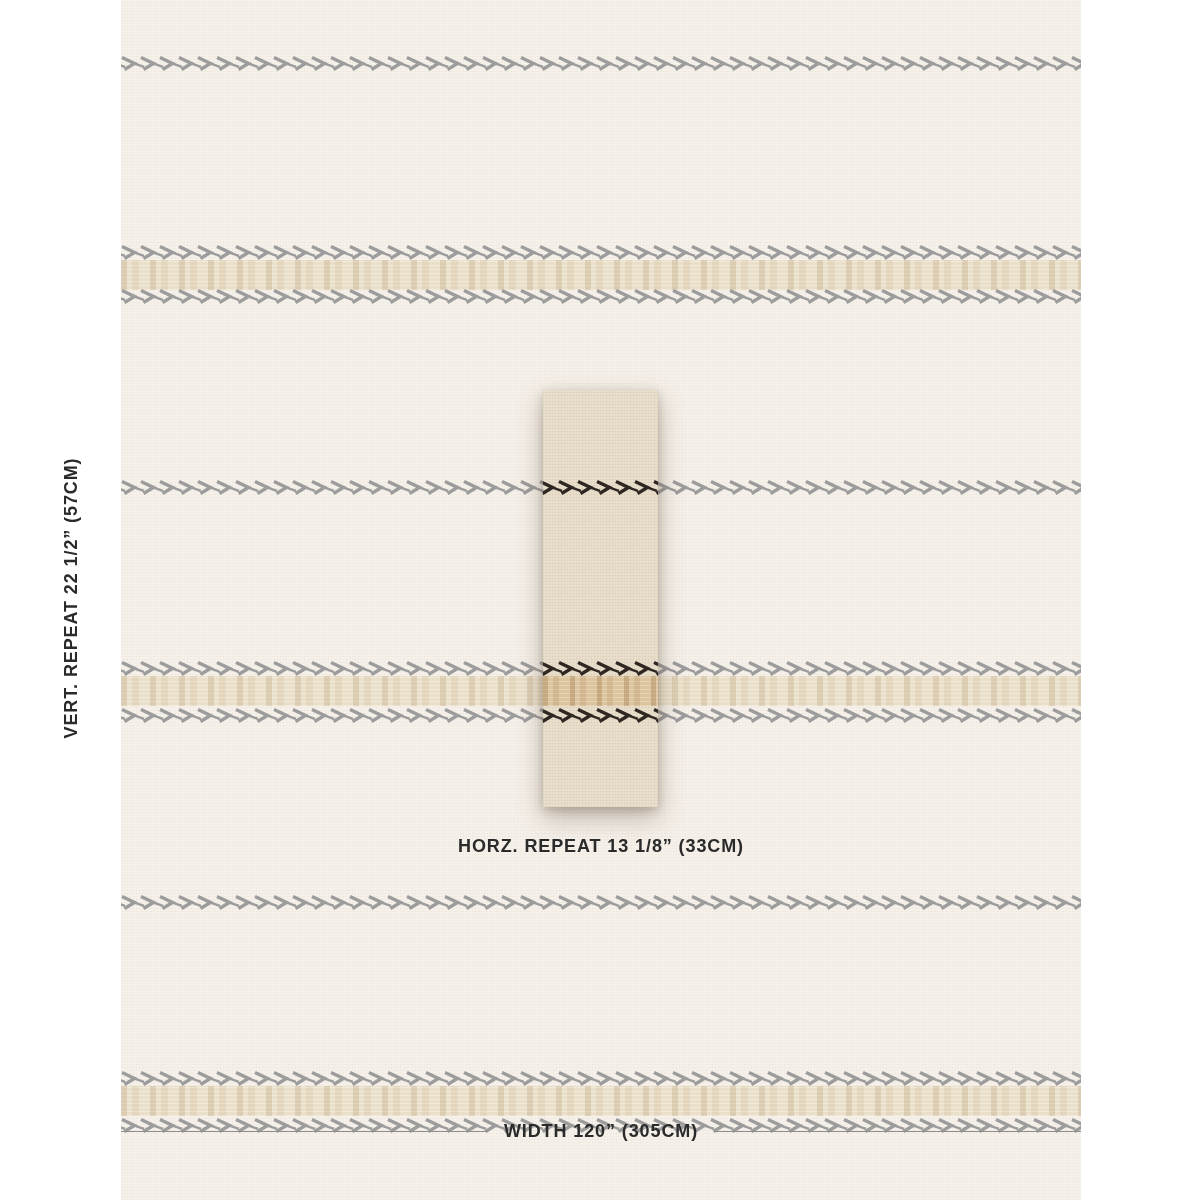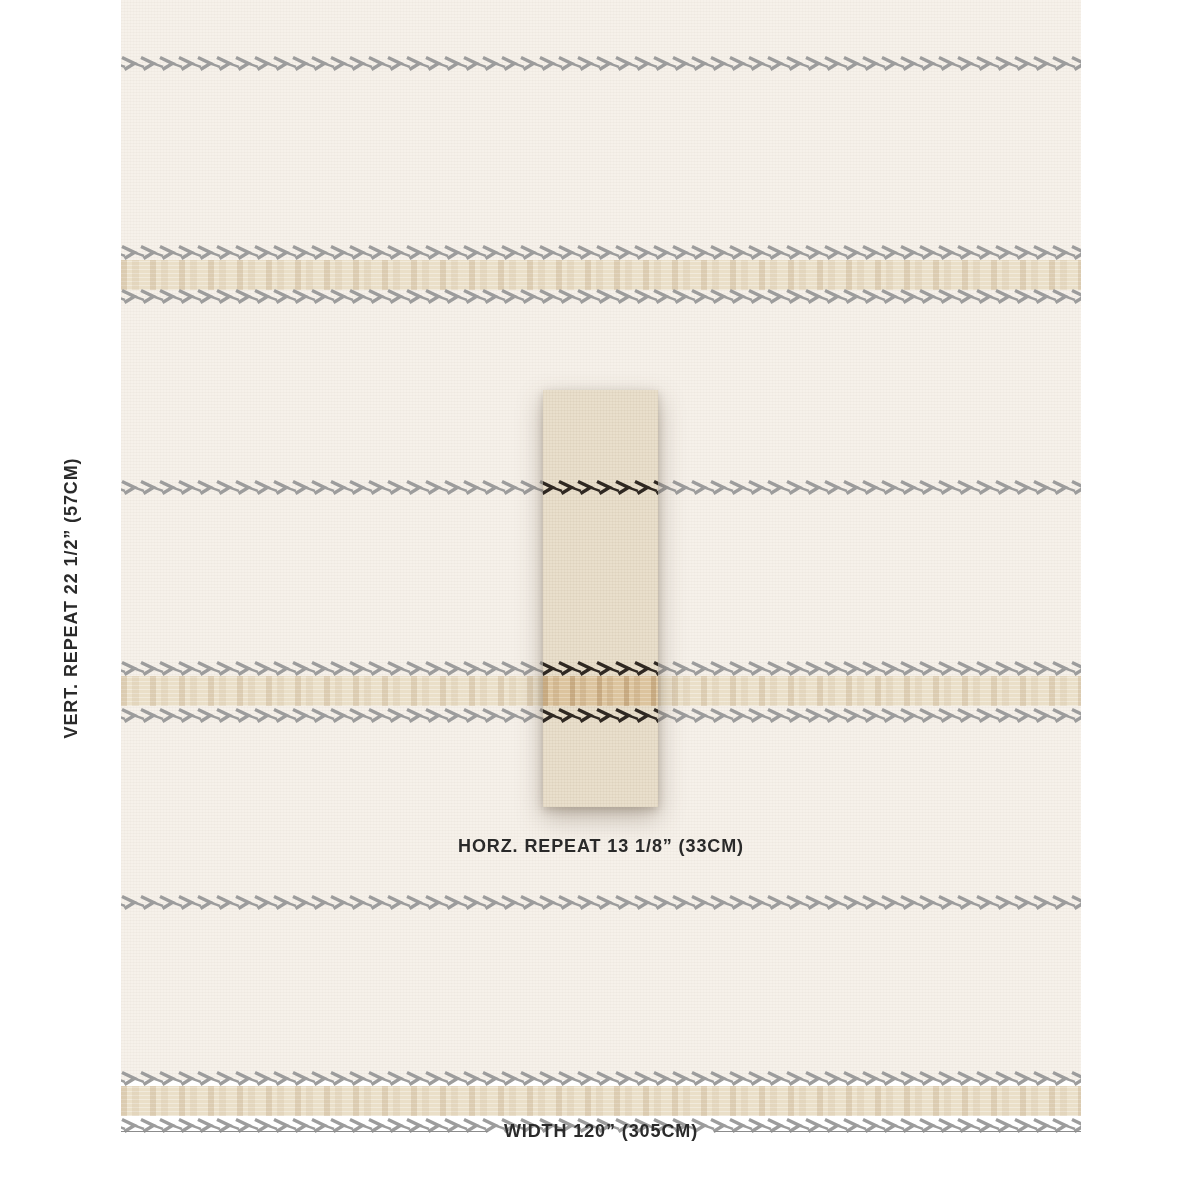--- a/index.html
+++ b/index.html
@@ -9,21 +9,21 @@
     height: 1200px;
     overflow: hidden;
     background: var(--page-background, #fff);
     font-family: "Liberation Sans", sans-serif;
   }
   .fabric {
     position: absolute;
     left: 121px;
     top: 0;
     width: 960px;
-    height: 1080px;
+    height: 1200px;
     background-color: var(--fabric-base, #f6f1ea);
     background-image:
       repeating-linear-gradient(90deg, rgba(120,100,80,0.025) 0 1px, transparent 1px 3px),
       repeating-linear-gradient(0deg, rgba(120,100,80,0.035) 0 1px, transparent 1px 3px);
   }
   .band {
     position: absolute;
     left: 0;
     width: 100%;
     height: 30px;

